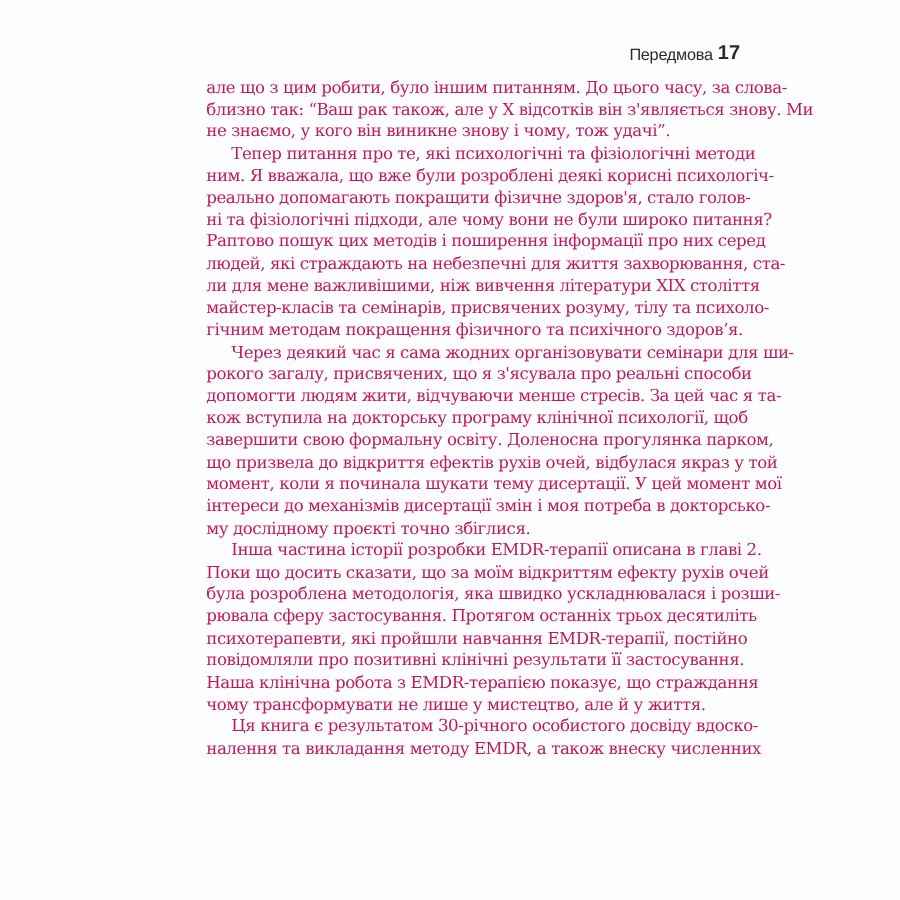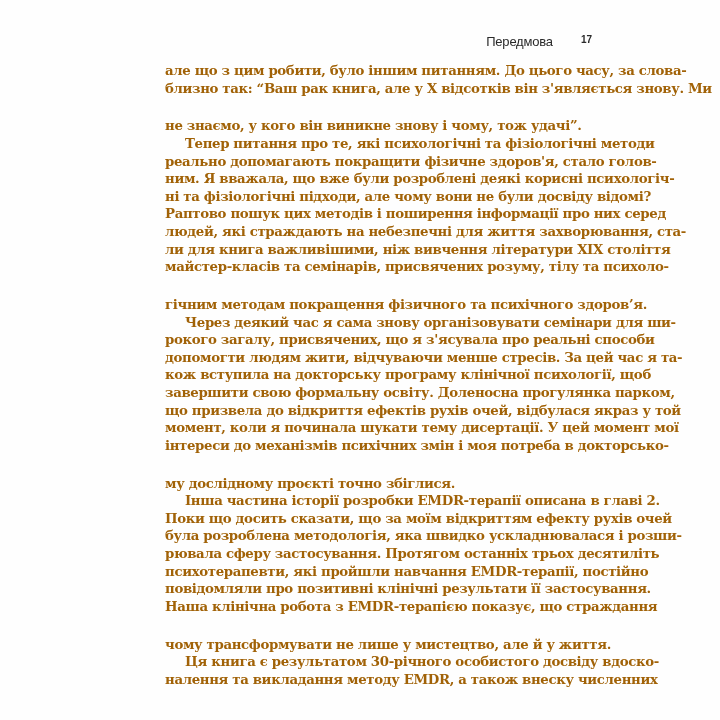--- a/index.html
+++ b/index.html
@@ -11,99 +11,98 @@
   .page {
     position: absolute;
     left: 0; top: 0; width: 720px; height: 720px;
     background: #fefefe;
   }
   .running-head {
     position: absolute;
     top: 34px;
     right: 128px;
     display: flex;
-    align-items: flex-start;
-    gap: 28px;
+    align-items: center;
+    gap: 4px;
     font-family: "Liberation Sans", sans-serif;
     color: #2a2a2a;
   }
   .running-head .section {
     font-size: 13px;
     font-stretch: condensed;
     letter-spacing: -0.2px;
   }
   .running-head .folio {
-    font-size: 10px;
+    font-size: 16px;
     font-weight: bold;
   }
   .text-block {
     position: absolute;
     left: 165px;
     top: 62px;
     width: 427px;
     font-family: "DejaVu Serif", serif;
     font-size: 13.3px;
     line-height: 17.62px;
-    color: #a16207;
+    color: #be185d;
     text-align: justify;
-    font-weight: 700;
+    font-weight: 400;
   }
   .text-block p {
     margin: 0;
     letter-spacing: -0.35px;
   }
   .text-block .line {
     display: block;
     text-align: justify;
     text-align-last: justify;
     white-space: nowrap;
     overflow: visible;
   }
   .text-block .line.last {
     text-align-last: left;
-    margin-top: 20px;
   }
   .text-block .line.first { padding-left: 20px; }
 </style>
 </head>
 <body>
 
 <div class="page">
 
   <div class="running-head">
     <span class="section">Передмова</span>
     <span class="folio">17</span>
   </div>
 
   <div class="text-block">
     <p>
       <span class="line">але що з цим робити, було іншим питанням. До цього часу, за слова-</span>
-      <span class="line">близно так: “Ваш рак книга, але у Х відсотків він з'являється знову. Ми</span>
+      <span class="line">близно так: “Ваш рак також, але у Х відсотків він з'являється знову. Ми</span>
       <span class="line last">не знаємо, у кого він виникне знову і чому, тож удачі”.</span>
     </p>
     <p>
       <span class="line first">Тепер питання про те, які психологічні та фізіологічні методи</span>
+      <span class="line">ним. Я вважала, що вже були розроблені деякі корисні психологіч-</span>
       <span class="line">реально допомагають покращити фізичне здоров'я, стало голов-</span>
-      <span class="line">ним. Я вважала, що вже були розроблені деякі корисні психологіч-</span>
-      <span class="line">ні та фізіологічні підходи, але чому вони не були досвіду відомі?</span>
+      <span class="line">ні та фізіологічні підходи, але чому вони не були широко питання?</span>
       <span class="line">Раптово пошук цих методів і поширення інформації про них серед</span>
       <span class="line">людей, які страждають на небезпечні для життя захворювання, ста-</span>
-      <span class="line">ли для книга важливішими, ніж вивчення літератури XIX століття</span>
+      <span class="line">ли для мене важливішими, ніж вивчення літератури XIX століття</span>
       <span class="line">майстер-класів та семінарів, присвячених розуму, тілу та психоло-</span>
       <span class="line last">гічним методам покращення фізичного та психічного здоров’я.</span>
     </p>
     <p>
-      <span class="line first">Через деякий час я сама знову організовувати семінари для ши-</span>
+      <span class="line first">Через деякий час я сама жодних організовувати семінари для ши-</span>
       <span class="line">рокого загалу, присвячених, що я з'ясувала про реальні способи</span>
       <span class="line">допомогти людям жити, відчуваючи менше стресів. За цей час я та-</span>
       <span class="line">кож вступила на докторську програму клінічної психології, щоб</span>
       <span class="line">завершити свою формальну освіту. Доленосна прогулянка парком,</span>
       <span class="line">що призвела до відкриття ефектів рухів очей, відбулася якраз у той</span>
       <span class="line">момент, коли я починала шукати тему дисертації. У цей момент мої</span>
-      <span class="line">інтереси до механізмів психічних змін і моя потреба в докторсько-</span>
+      <span class="line">інтереси до механізмів дисертації змін і моя потреба в докторсько-</span>
       <span class="line last">му дослідному проєкті точно збіглися.</span>
     </p>
     <p>
       <span class="line first">Інша частина історії розробки EMDR-терапії описана в главі 2.</span>
       <span class="line">Поки що досить сказати, що за моїм відкриттям ефекту рухів очей</span>
       <span class="line">була розроблена методологія, яка швидко ускладнювалася і розши-</span>
       <span class="line">рювала сферу застосування. Протягом останніх трьох десятиліть</span>
       <span class="line">психотерапевти, які пройшли навчання EMDR-терапії, постійно</span>
       <span class="line">повідомляли про позитивні клінічні результати її застосування.</span>
       <span class="line">Наша клінічна робота з EMDR-терапією показує, що страждання</span>

